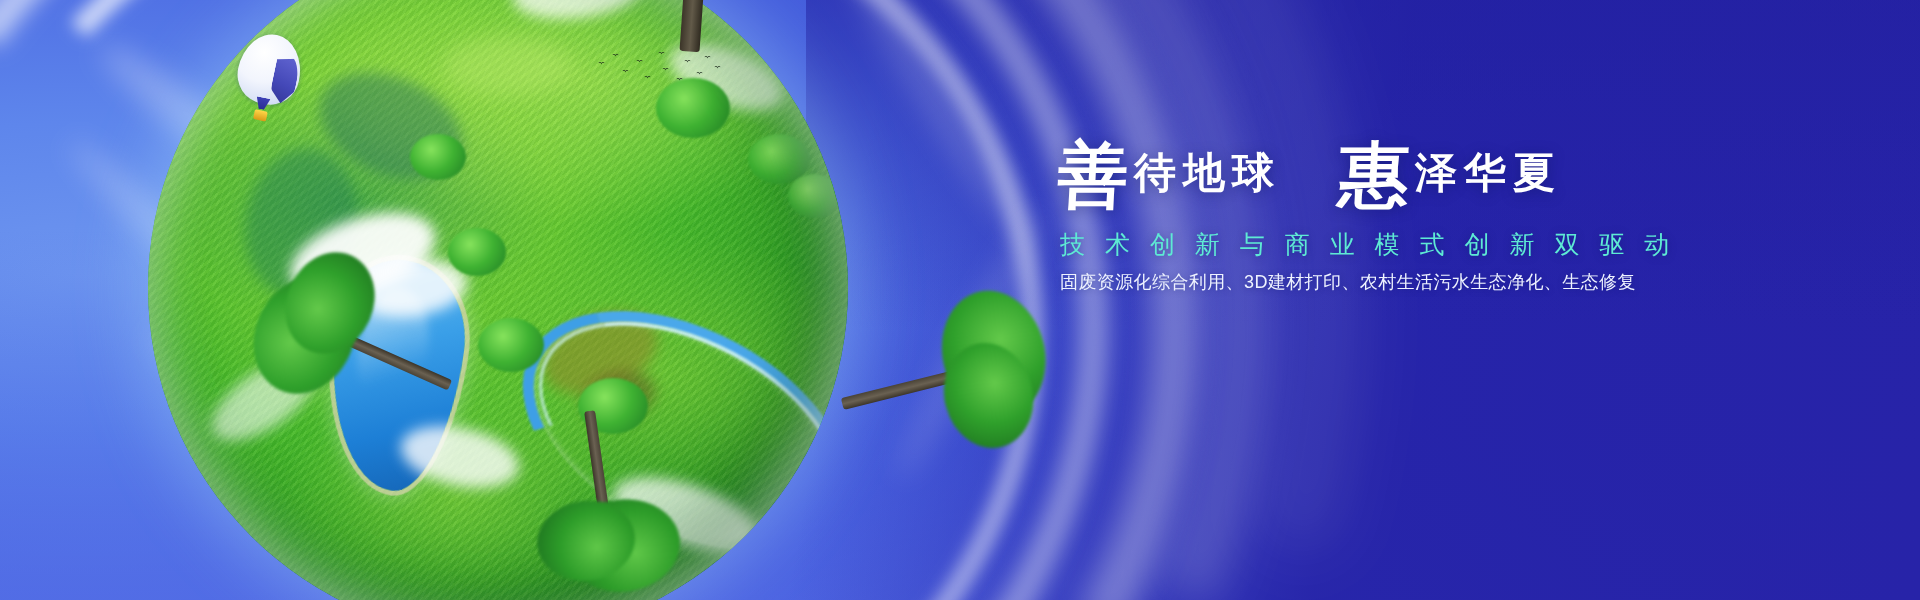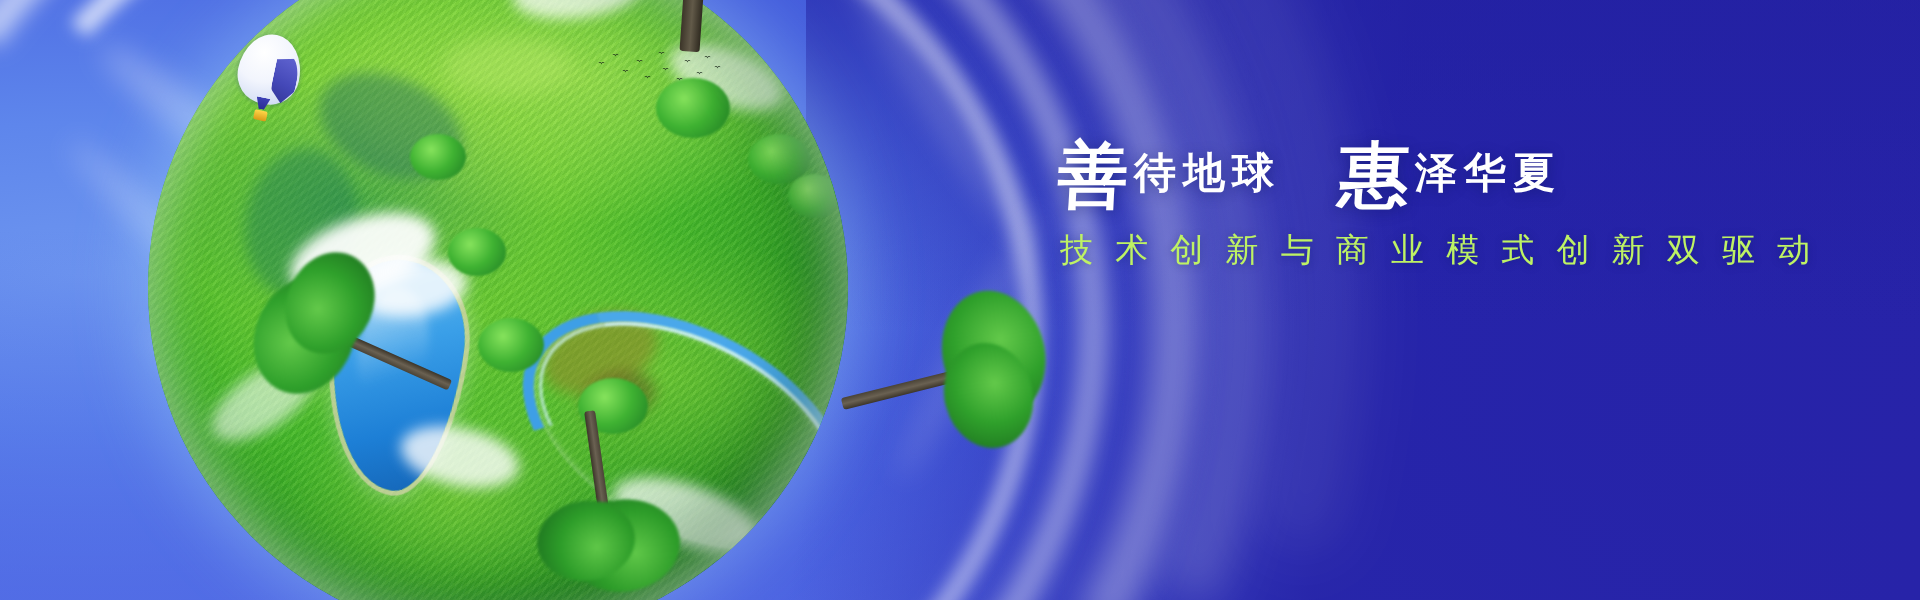--- a/index.html
+++ b/index.html
@@ -246,22 +246,22 @@
     font-size:42px;line-height:1;font-weight:700;
     letter-spacing:7px;
     display:inline-block;
     margin-left:6px;
     vertical-align:6px;
   }
   .hl-gap{display:inline-block;width:58px;}
 
   .subtitle{
     position:absolute;left:2px;top:228px;
-    font-size:33px;letter-spacing:6.5px;
-    color:#bef264;white-space:nowrap;
+    font-size:25px;letter-spacing:6.5px;
+    color:#5eead4;white-space:nowrap;
     text-shadow:0 1px 8px rgba(10,20,90,.40);
   }
   .desc{
     position:absolute;left:2px;top:270px;
     font-size:18px;letter-spacing:.4px;
     color:#eef2ff;white-space:nowrap;
     text-shadow:0 1px 6px rgba(10,20,90,.35);
   }
   .cta{
     position:absolute;left:2px;top:308px;
@@ -391,17 +391,18 @@
     <div class="bird" style="left:122px;top:18px;"></div>
   </div>
 
   <div class="content">
 
     <div class="headline">
       <span class="hl-big">善</span><span class="hl-small">待地球</span><span class="hl-gap"></span><span class="hl-big">惠</span><span class="hl-small">泽华夏</span>
     </div>
 
     <div class="subtitle">技 术 创 新 与 商 业 模 式 创 新 双 驱 动</div>
+    <div class="desc">固废资源化综合利用、3D建材打印、农村生活污水生态净化、生态修复</div>
 
 
   </div>
 
 </div>
 
 </body></html>

